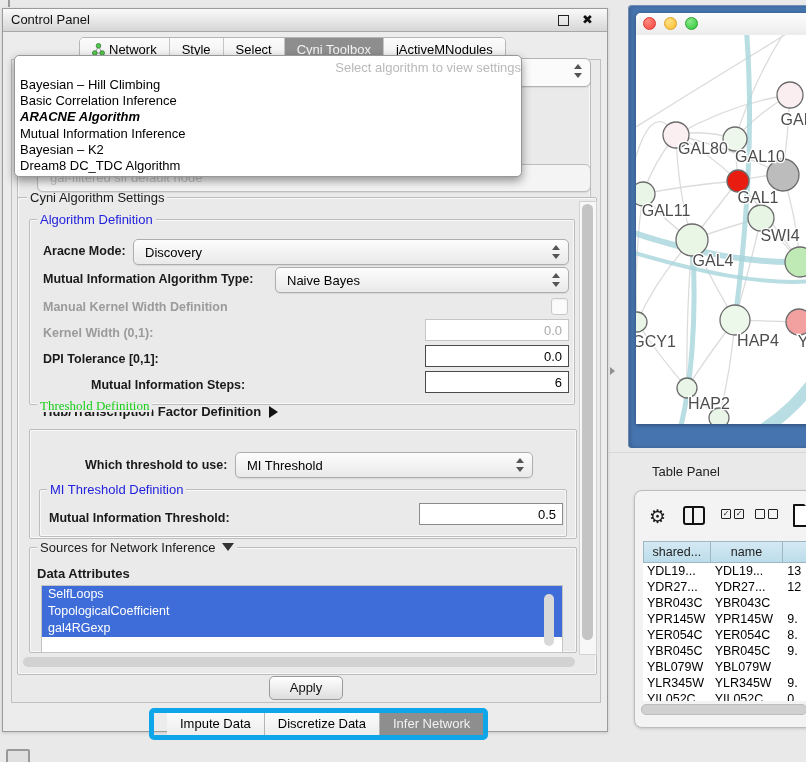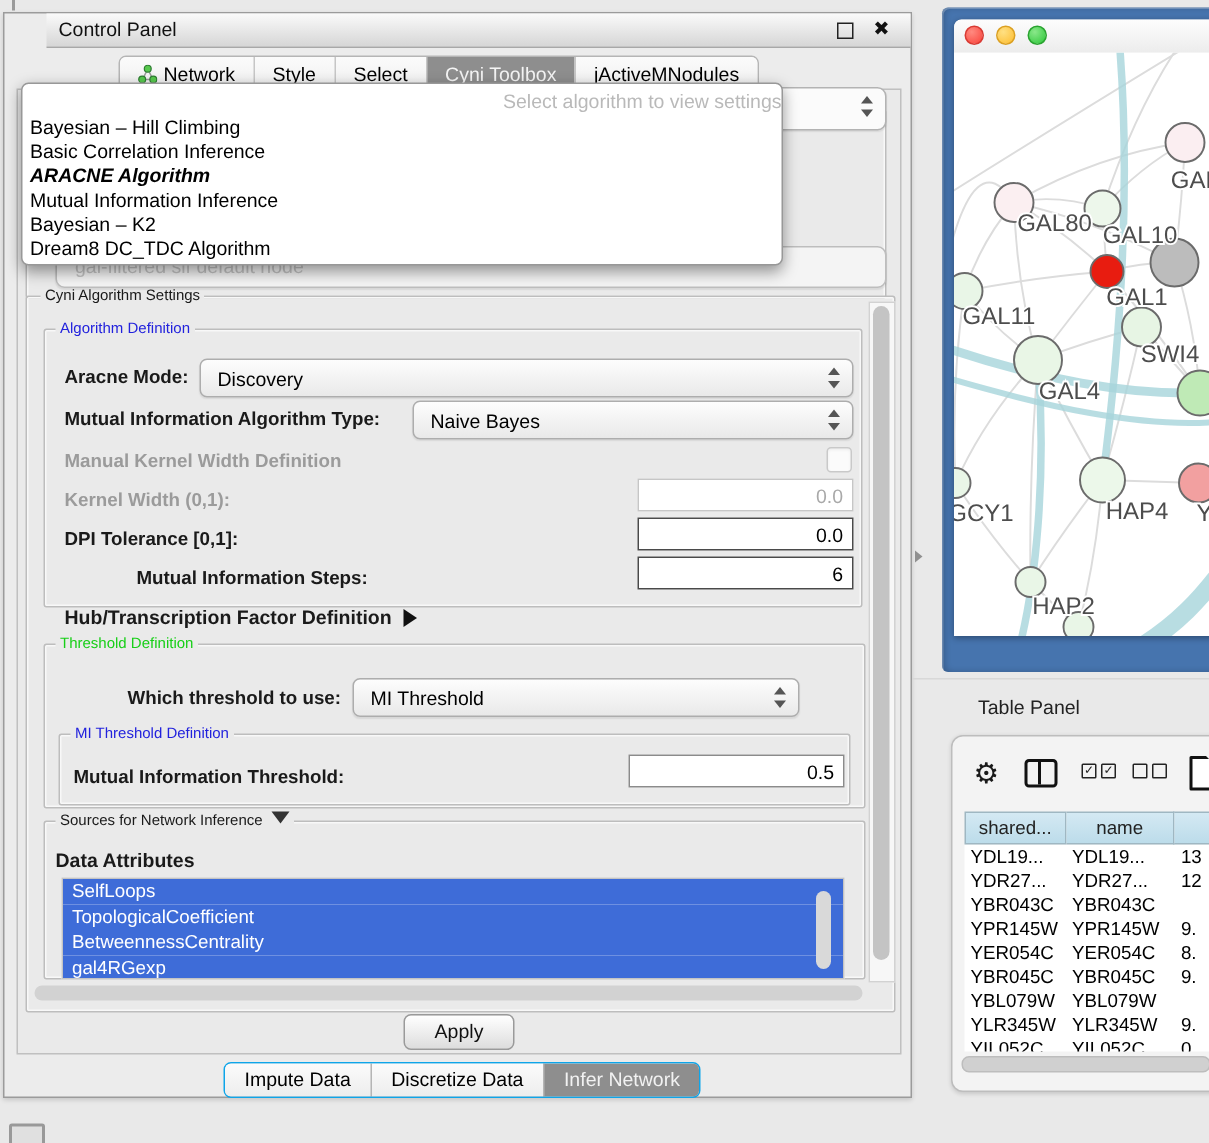--- a/index.html
+++ b/index.html
@@ -4,40 +4,40 @@
 <style>
   html,body{margin:0;padding:0;}
   body{width:806px;height:762px;overflow:hidden;position:relative;background:#e9e9e9;
        font-family:"Liberation Sans","DejaVu Sans",sans-serif;-webkit-font-smoothing:antialiased;}
   .abs{position:absolute;}
 
   
   #control-window{left:2px;top:8px;width:604px;height:722px;background:#ececec;
     border:1px solid #9b9b9b;box-shadow:0 1px 3px rgba(0,0,0,.15);}
   #titlebar{left:0;top:0;right:0;height:22px;background:linear-gradient(#fafafa,#d6d6d6);
-    border-bottom:1px solid #a8a8a8;margin-left:28px;}
+    border-bottom:1px solid #a8a8a8;}
   #titlebar .t{position:absolute;left:8px;top:3px;font-size:13px;color:#111;}
   .float-ico{position:absolute;right:38px;top:6px;width:9px;height:9px;border:1.6px solid #222;}
   .close-ico{position:absolute;right:14px;top:3px;font-size:13px;font-weight:bold;color:#111;
     font-family:"DejaVu Sans",sans-serif;}
 
   #top-tabs{left:76px;top:28px;height:22px;display:flex;border:1px solid #b5b5b5;border-radius:5px;
     overflow:hidden;background:#f6f6f6;}
   #top-tabs .tab{display:flex;align-items:center;gap:4px;padding:0 12px;font-size:13px;color:#000;
     border-left:1px solid #c6c6c6;background:linear-gradient(#fbfbfb,#efefef);white-space:nowrap;}
   #top-tabs .tab:first-child{border-left:none;}
   #top-tabs .tab.sel{background:#8e8e8e;color:#f4f4f4;}
   .tab-ico{display:inline-flex;}
 
   #content-panel{left:8px;top:50px;width:588px;height:642px;background:#eaeaea;
     border:1px solid #c0c0c0;}
 
   .groupbox{position:absolute;border:1px solid #bdbdbd;border-radius:2px;
     box-shadow:inset 0 0 0 1px #f8f8f8;}
-  .grouptitle{position:absolute;font-size:10px;background:#eaeaea;padding:0 3px;line-height:13px;}
+  .grouptitle{position:absolute;font-size:13px;background:#eaeaea;padding:0 3px;line-height:13px;}
   .blue-t{color:#2222dd;}
   .green-t{color:#18cf18;}
   .black-t{color:#1a1a1a;}
 
   .lbl{position:absolute;font-size:12.5px;font-weight:bold;color:#1a1a1a;line-height:14px;white-space:nowrap;}
   .lbl.dis{color:#9b9b9b;}
 
   .combo{position:absolute;height:24px;border:1px solid #adadad;border-radius:5px;
     background:linear-gradient(#fdfdfd,#e9e9e9);box-shadow:0 1px 1px rgba(0,0,0,.08);}
   .combo .val{position:absolute;left:11px;top:5px;font-size:13px;color:#000;}
@@ -81,22 +81,22 @@
   
   #algo-combo{left:34px;top:49px;width:552px;height:27px;border:1px solid #b3b3b3;border-radius:6px;
     background:#fbfbfb;z-index:10;}
   #net-combo{left:34px;top:155px;width:552px;height:26px;border:1px solid #bdbdbd;border-radius:6px;
     background:#f4f4f4;z-index:5;}
   #net-combo .val{position:absolute;left:12px;top:5px;font-size:13px;color:#c4c4c4;}
 
   
   #apply-btn{left:266px;top:667px;width:72px;height:22px;border:1px solid #9a9a9a;border-radius:5px;
     background:linear-gradient(#ffffff,#dddddd);font-size:13px;text-align:center;line-height:21px;color:#111;}
-  #bottom-tabs{left:146px;top:699px;height:22px;display:flex;border:1px solid #0ea5e9;border-radius:5px;
-    overflow:hidden;}
+  #bottom-tabs{left:146px;top:699px;height:22px;display:flex;border:5px solid #0ea5e9;border-radius:5px;
+    overflow:hidden;padding-left:13px;}
   #bottom-tabs .tab{padding:0 13px;font-size:13px;line-height:21px;color:#000;
     background:linear-gradient(#fbfbfb,#ededed);border-left:1px solid #b5b5b5;white-space:nowrap;}
   #bottom-tabs .tab:first-child{border-left:none;}
   #bottom-tabs .tab.sel{background:#8e8e8e;color:#f2f2f2;}
 
   
   #splitter-arrow{left:610px;top:367px;width:0;height:0;border-top:4px solid transparent;
     border-bottom:4px solid transparent;border-left:5px solid #909090;}
 
   #net-frame{left:628px;top:5px;width:200px;height:443px;background:#4674ae;border-radius:4px 0 0 4px;
@@ -213,41 +213,40 @@
 
   <div class="lbl" style="left:40px;top:343px;">DPI Tolerance [0,1]:</div>
   <div class="tfield active" style="left:422px;top:336px;width:144px;">0.0</div>
 
   <div class="lbl" style="left:40px;top:369px;margin-left:48px;">Mutual Information Steps:</div>
   <div class="tfield active" style="left:422px;top:362px;width:144px;">6</div>
 
   <div class="lbl" style="left:40px;top:396px;font-size:13px;"><span>Hub/Transcription Factor Definition</span><span class="tri-r"></span></div>
 
   <div class="groupbox" style="left:26px;top:420px;width:546px;height:108px;"></div>
-  <div class="grouptitle green-t" style="left:34px;top:414px;">Threshold Definition</div>
+  <div class="grouptitle green-t" style="left:34px;top:390px;font-family:Liberation Serif, serif;">Threshold Definition</div>
 
   <div class="lbl" style="left:82px;top:449px;">Which threshold to use:</div>
   <div class="combo" style="left:232px;top:443px;width:296px;">
     <span class="val">MI Threshold</span>
     <span class="spinner"></span>
   </div>
 
   <div class="groupbox" style="left:36px;top:480px;width:526px;height:46px;"></div>
   <div class="grouptitle blue-t" style="left:44px;top:474px;">MI Threshold Definition</div>
   <div class="lbl" style="left:46px;top:502px;">Mutual Information Threshold:</div>
   <div class="tfield" style="left:416px;top:494px;width:144px;border:1px solid #8b8b8b;color:#000;">0.5</div>
 
   <div class="groupbox" style="left:26px;top:538px;width:546px;height:104px;"></div>
   <div class="grouptitle black-t" style="left:34px;top:532px;"><span>Sources for Network Inference</span><span class="tri-d"></span></div>
   <div class="lbl" style="left:34px;top:558px;font-size:13px;">Data Attributes</div>
   <div class="abs" id="attr-list">
 
   <div class="attr-item">SelfLoops</div>
       <div class="attr-item">TopologicalCoefficient</div>
-      <div class="attr-item">BetweennessCentrality</div>
       <div class="attr-item">gal4RGexp</div>
       <div id="attr-scroll"></div>
     </div>
 
   <div class="vscroll" style="left:576px;top:192px;width:16px;height:452px;">
     <div class="vthumb" style="left:2px;top:2px;width:11px;height:436px;"></div>
   </div>
   <div class="hscroll-thumb" style="left:20px;top:648px;width:552px;height:10px;position:absolute;"></div>
 
   <div class="abs" id="apply-btn">Apply</div>

